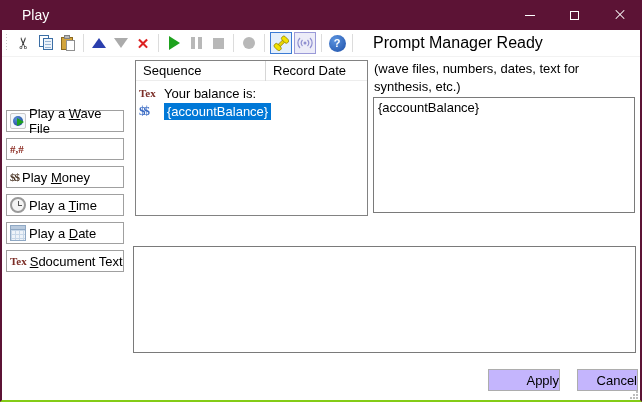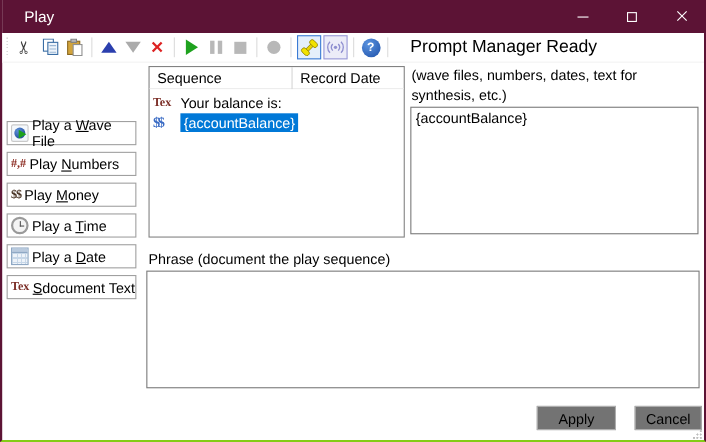--- a/index.html
+++ b/index.html
@@ -99,22 +99,22 @@
   }
   
   .phrase-label { position:absolute; left:133px; top:228px; font-size:13px; color:#000; }
   .phrase-box {
     position:absolute; left:131px; top:246px; width:503px; height:107px;
     border:1px solid #7a7a7a; font-family:"Liberation Sans", sans-serif;
     font-size:13px; padding:2px 4px; resize:none; outline:none; background:#fff;
   }
   
   .btn {
-    position:absolute; top:369px; height:22px; background:#737373; border:1px solid #adadad;
-    font-family:"Liberation Sans", sans-serif; font-size:13px; color:#000; cursor:default;
+    position:absolute; top:369px; height:22px; background:#c4b5fd; border:1px solid #adadad;
+    font-family:"Liberation Sans", sans-serif; font-size:13px; color:#000; cursor:default;text-align:right;
   }
   .btn-apply  { left:486px; width:72px; }
   .btn-cancel { left:575px; width:61px; }
   
   .resize-grip { position:absolute; right:2px; bottom:1px; width:9px; height:9px;
     background-image:
       radial-gradient(#bdbdbd 1px, transparent 1.2px),
       radial-gradient(#bdbdbd 1px, transparent 1.2px),
       radial-gradient(#bdbdbd 1px, transparent 1.2px),
       radial-gradient(#bdbdbd 1px, transparent 1.2px),
@@ -219,21 +219,20 @@
   <div class="sidebar">
     <div class="side-btn">
       <span class="icon16 wavefile-icon">
           <span class="disc"></span>
           <span class="arrow"></span>
         </span>
       <span><span>Play a </span><span class="key">W</span><span>ave File</span></span>
     </div>
     <div class="side-btn">
       <span class="glyph-icon glyph-numbers">#,#</span>
-      <span><span>Play </span><span class="key">N</span><span>umbers</span></span>
     </div>
     <div class="side-btn">
       <span class="glyph-icon glyph-money">$$</span>
       <span><span>Play </span><span class="key">M</span><span>oney</span></span>
     </div>
     <div class="side-btn">
       <span class="icon16 time-icon"></span>
       <span><span>Play a </span><span class="key">T</span><span>ime</span></span>
     </div>
     <div class="side-btn">
@@ -264,20 +263,19 @@
         <span class="row-text selected">{accountBalance}</span>
       </div>
     </div>
   </div>
 
   <div class="seqval-label">
     <div>(wave files, numbers, dates, text for synthesis, etc.)</div>
   </div>
   <textarea class="seqval-box" spellcheck="false" style="">{accountBalance}</textarea>
 
-  <div class="phrase-label">Phrase (document the play sequence)</div>
   <textarea class="phrase-box" spellcheck="false" style=""></textarea>
 
   <button class="btn btn-apply">Apply</button>
   <button class="btn btn-cancel">Cancel</button>
 
   <div class="resize-grip"></div>
 </div>
 
 </body></html>

